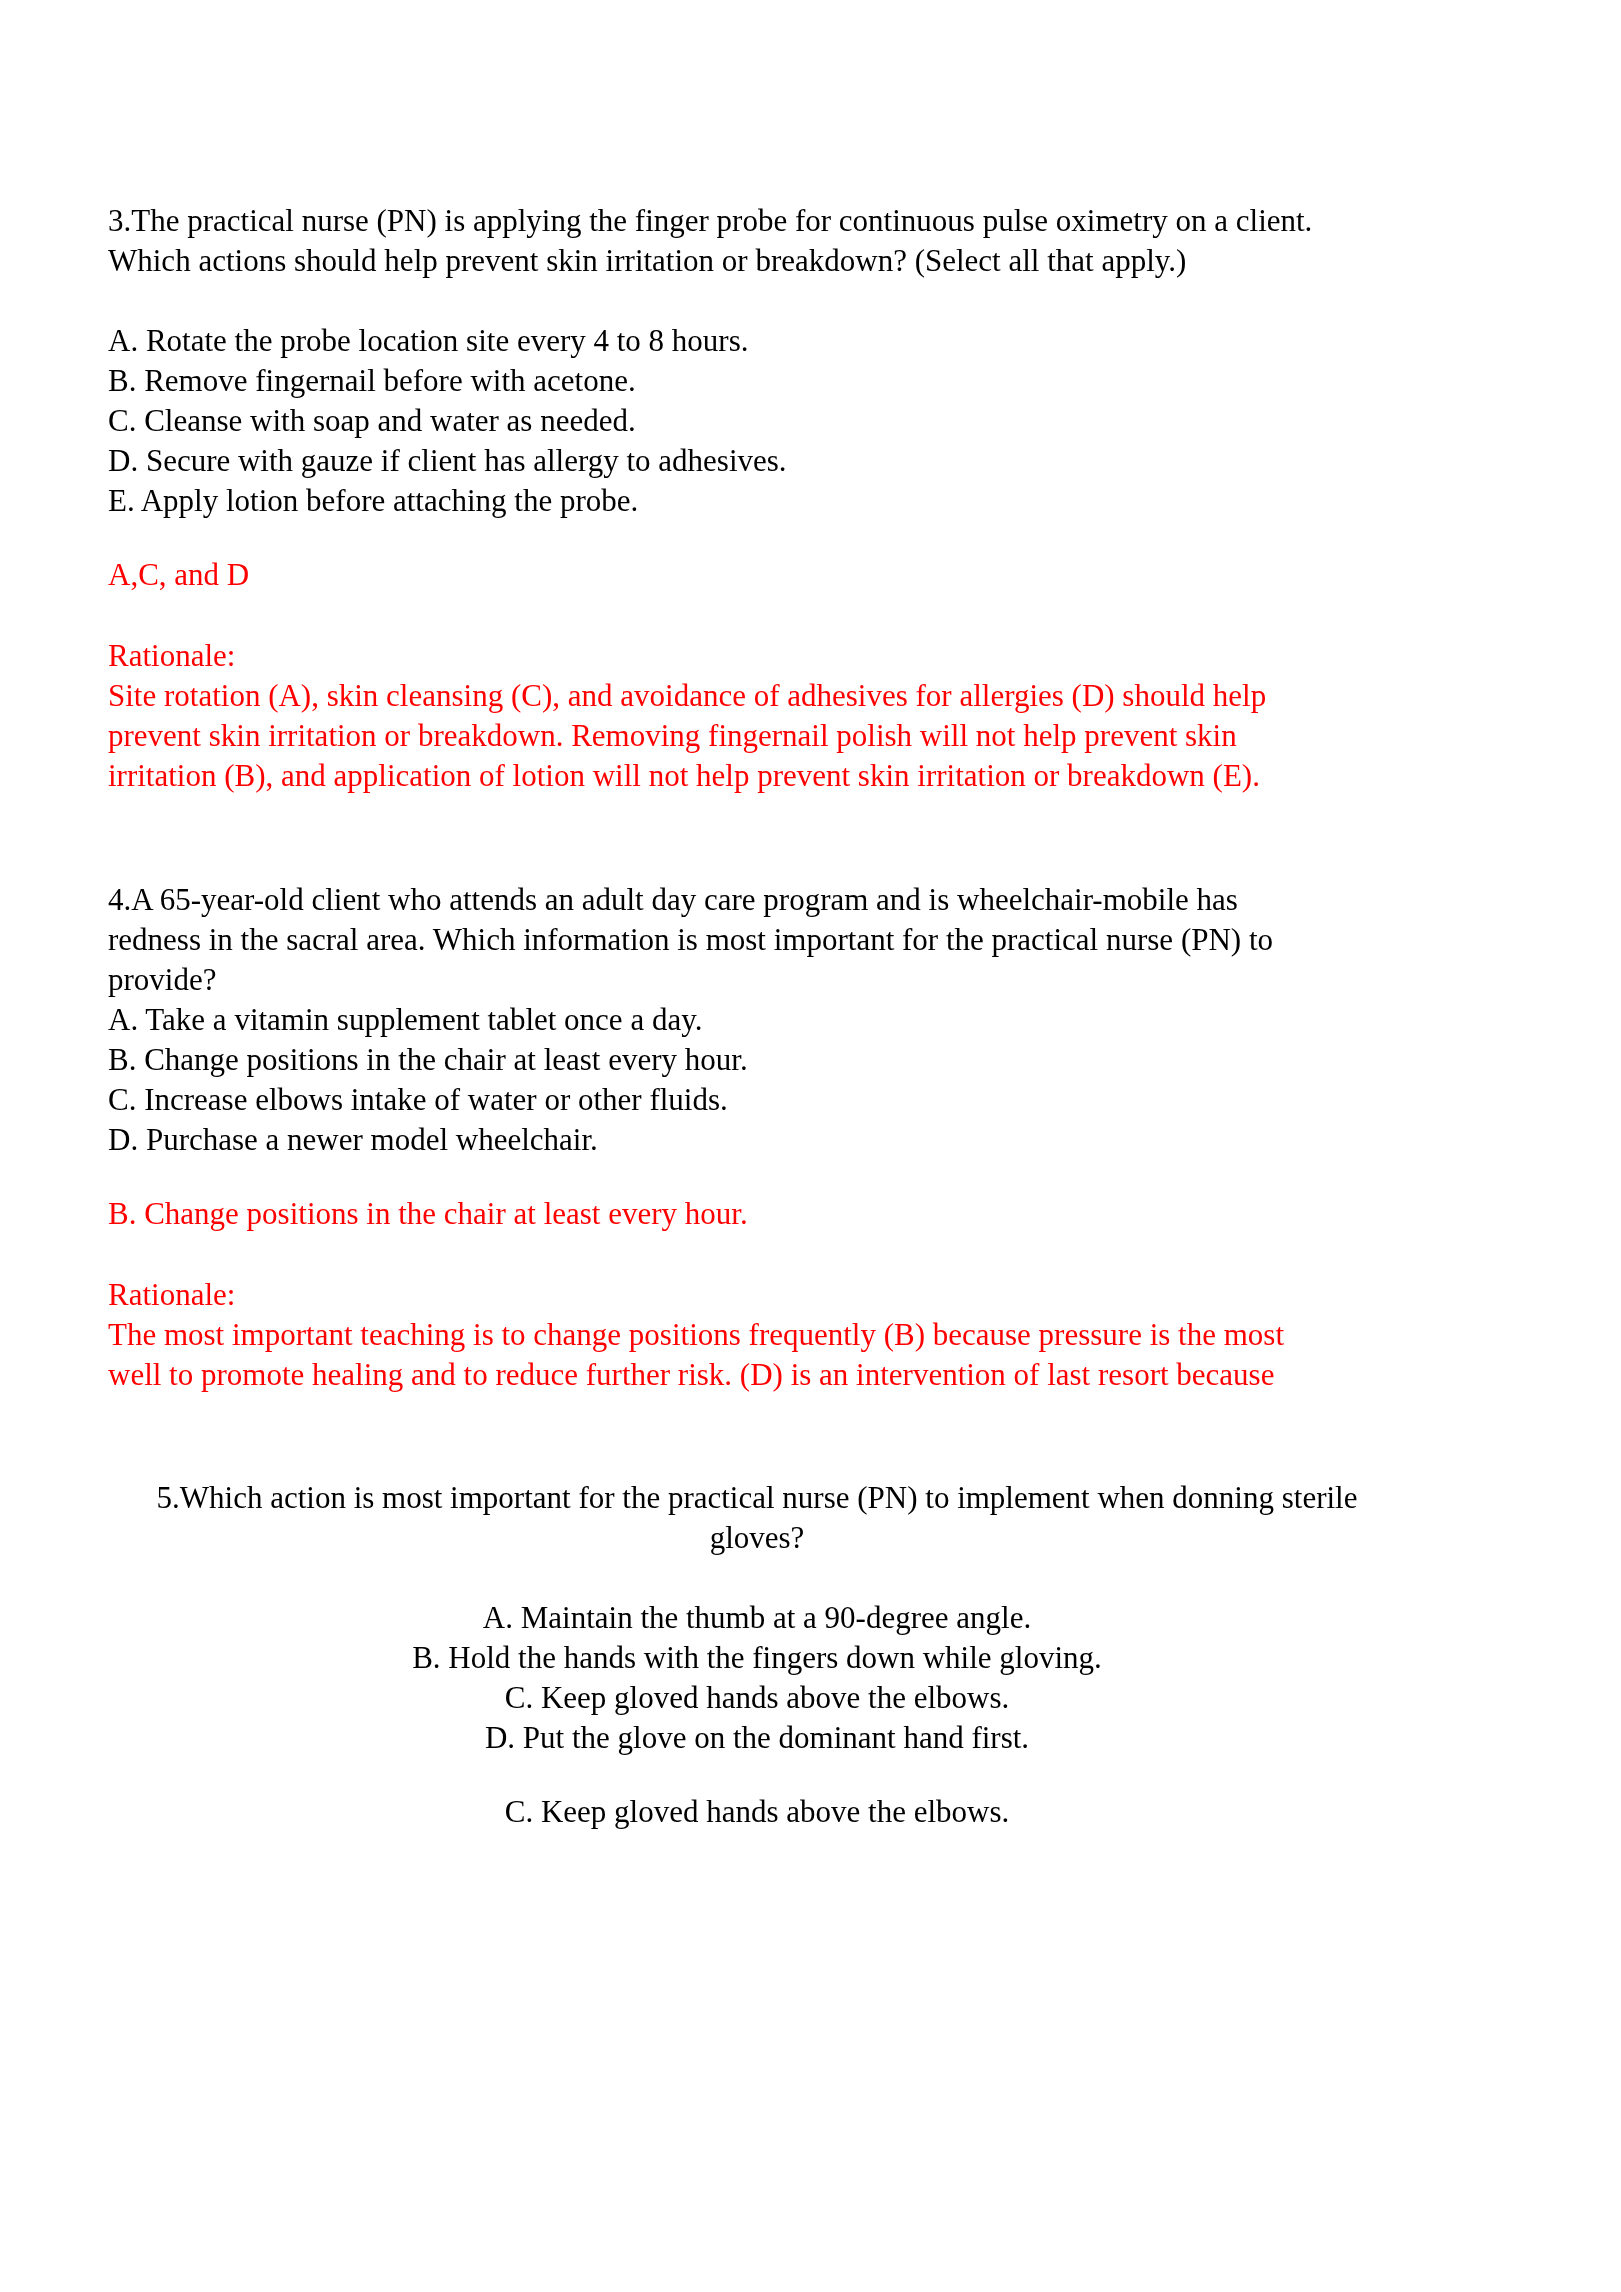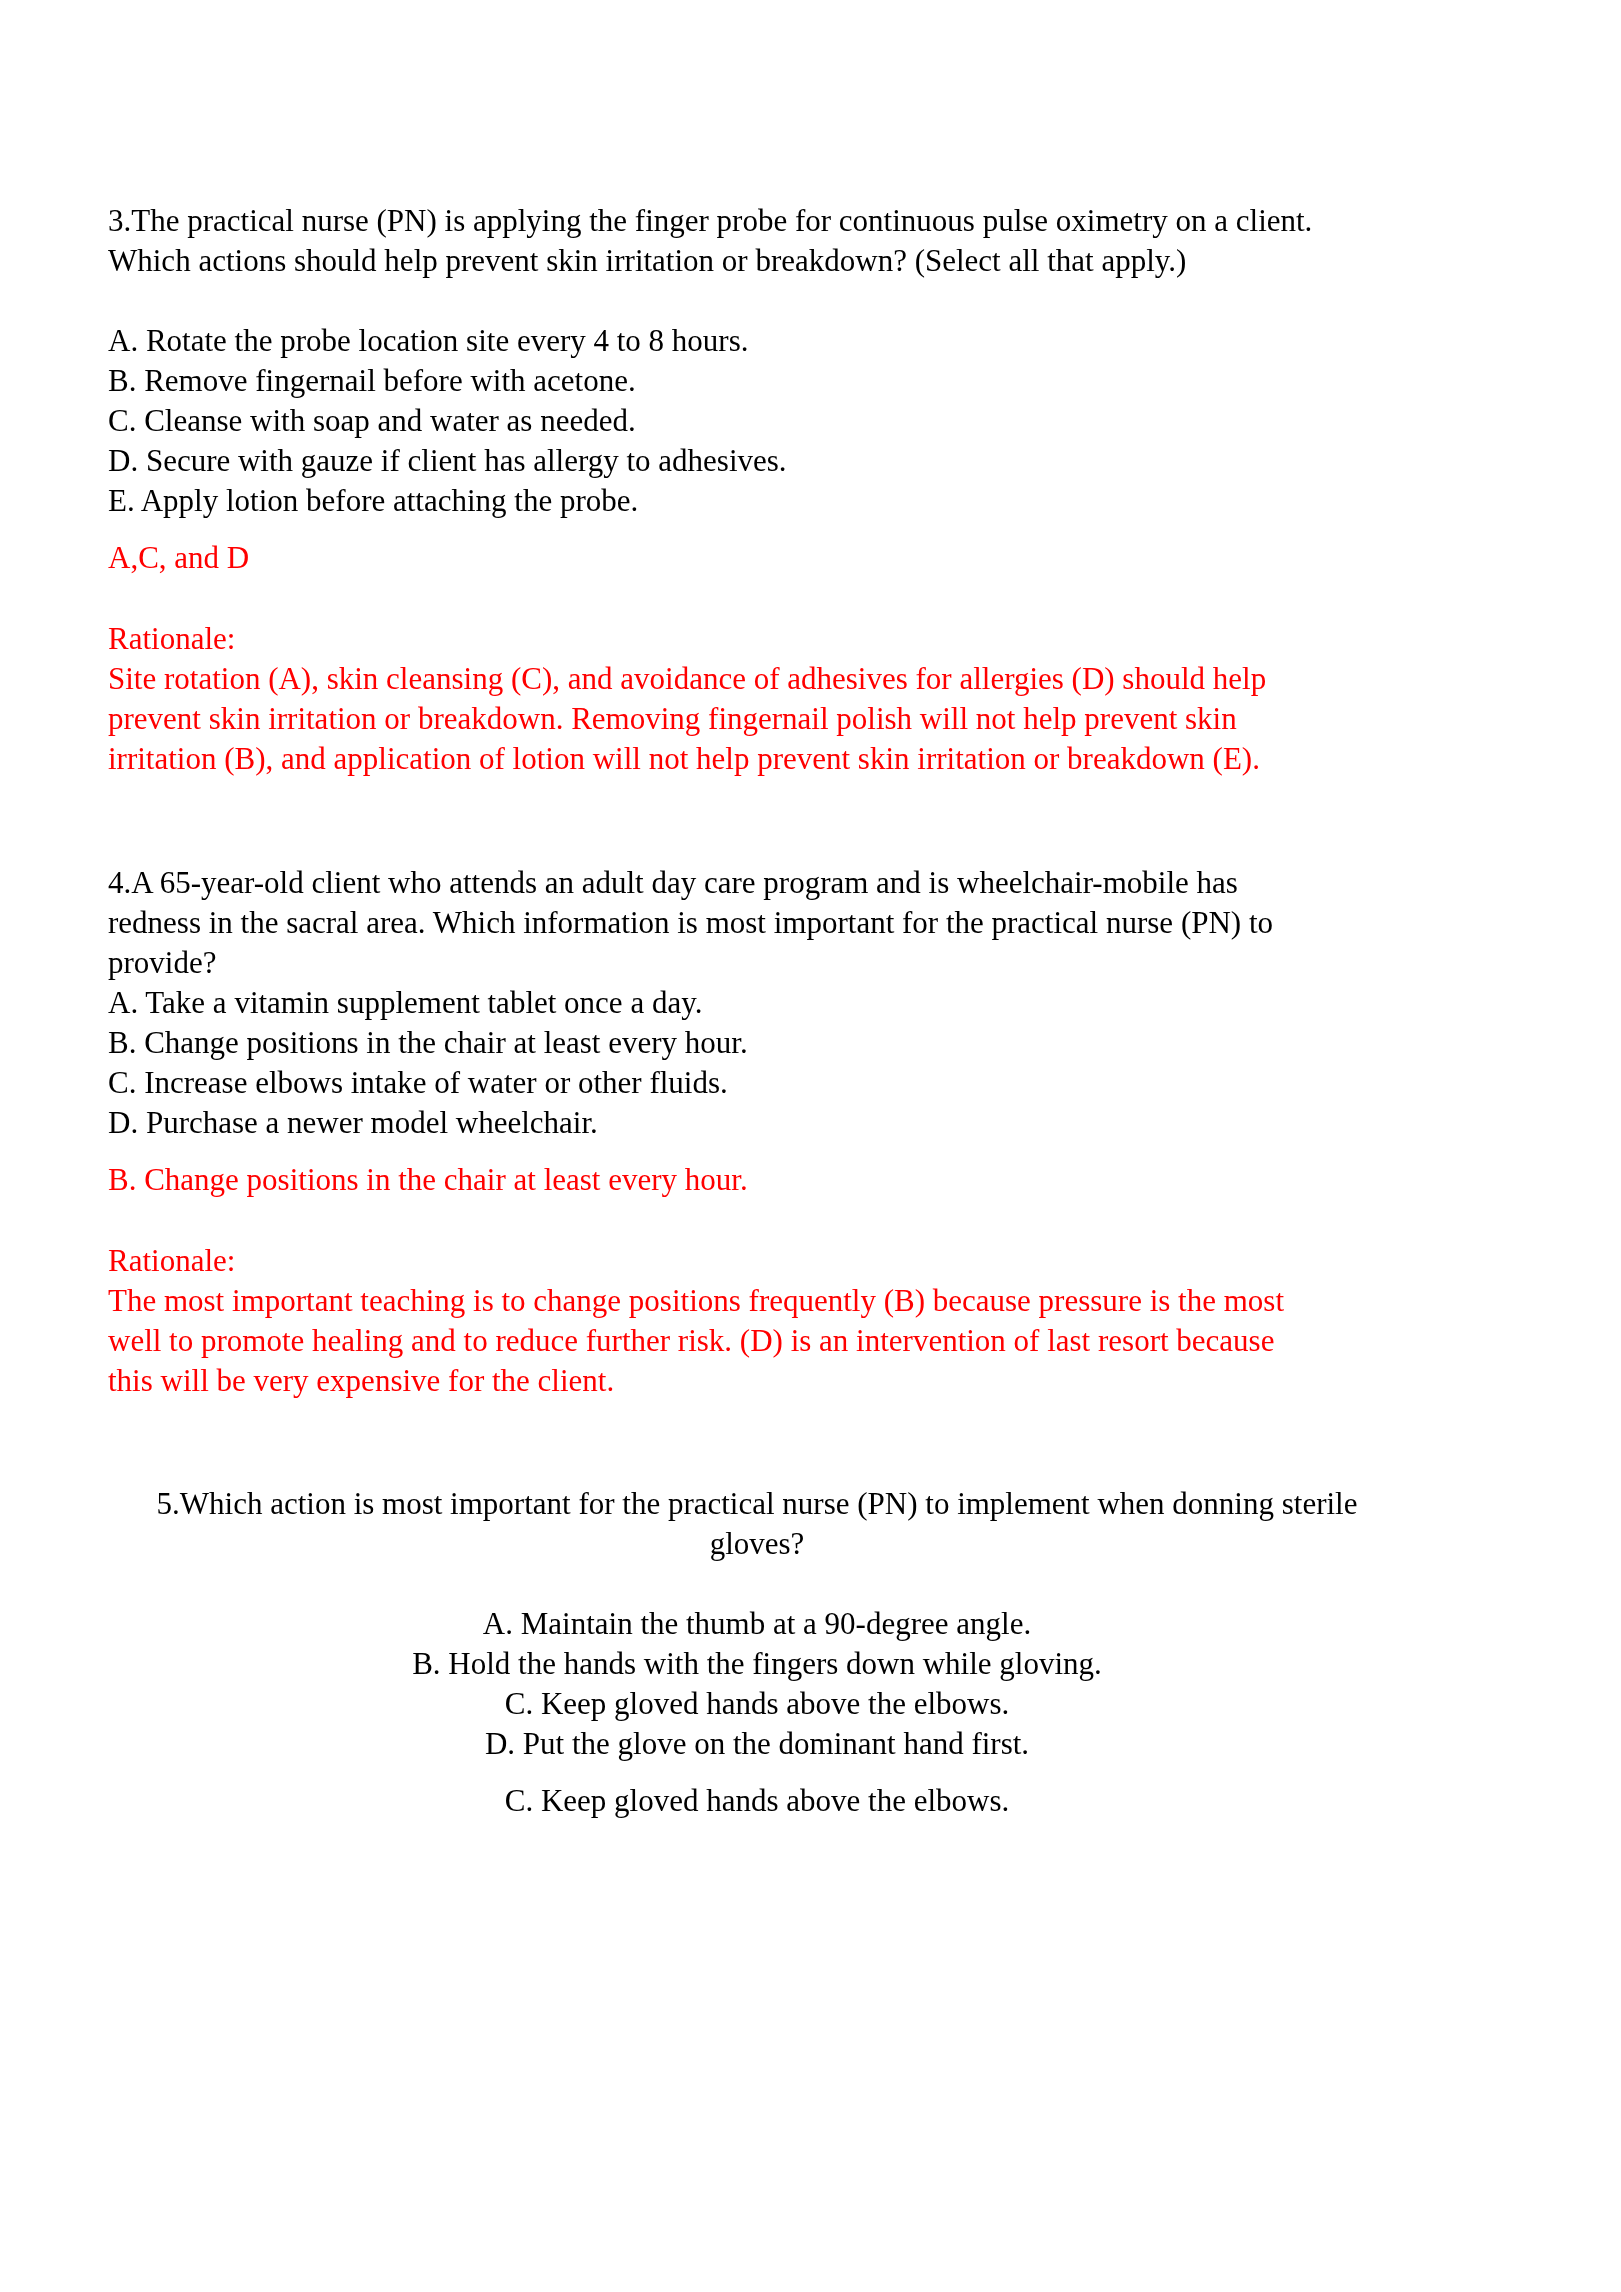--- a/index.html
+++ b/index.html
@@ -24,21 +24,21 @@
     line-height: 40px;
     color: var(--ink);
     overflow: hidden;
   }
   .line {
     margin: 0;
     white-space: pre;
   }
   .red { color: var(--red); }
   .opt-gap       { margin-top: 40px; }  
-  .answer-gap    { margin-top: 17px; }  
+  .answer-gap    { margin-top: 34px; }  
   .rationale-gap { margin-top: 41px; }  
   .section-q4    { margin-top: 84px; }  
   .section-q5    { margin-top: 83px; text-align: center; }  
 </style>
 </head>
 <body>
 
 <div class="page">
 
   <section>
@@ -67,21 +67,20 @@
     <p class="line">A. Take a vitamin supplement tablet once a day.</p>
     <p class="line">B. Change positions in the chair at least every hour.</p>
     <p class="line">C. Increase elbows intake of water or other fluids.</p>
     <p class="line">D. Purchase a newer model wheelchair.</p>
 
     <p class="line red answer-gap">B. Change positions in the chair at least every hour.</p>
 
     <p class="line red rationale-gap">Rationale:</p>
     <p class="line red">The most important teaching is to change positions frequently (B) because pressure is the most</p>
     <p class="line red">well to promote healing and to reduce further risk. (D) is an intervention of last resort because</p>
-    <p class="line red">this will be very expensive for the client.</p>
   </section>
 
   <section class="section-q5">
     <p class="line">5.Which action is most important for the practical nurse (PN) to implement when donning sterile</p>
     <p class="line">gloves?</p>
 
     <p class="line opt-gap">A. Maintain the thumb at a 90-degree angle.</p>
     <p class="line">B. Hold the hands with the fingers down while gloving.</p>
     <p class="line">C. Keep gloved hands above the elbows.</p>
     <p class="line">D. Put the glove on the dominant hand first.</p>

